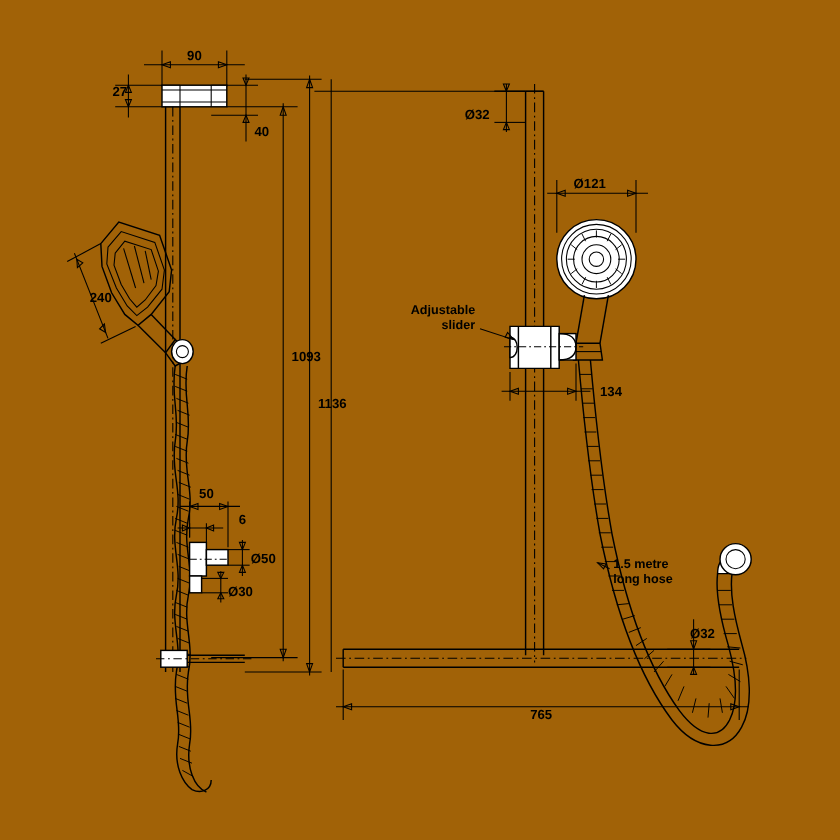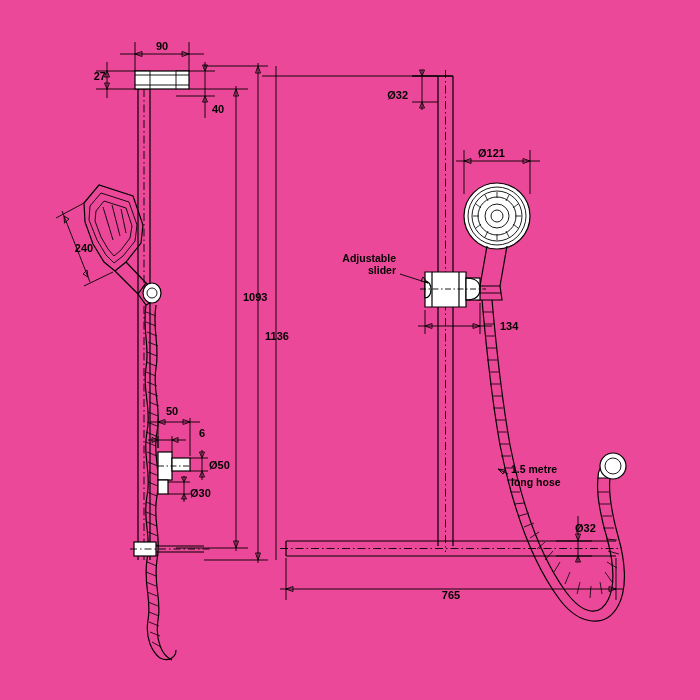--- a/index.html
+++ b/index.html
@@ -10,21 +10,21 @@
   body {
     width: 700px;
     height: 700px;
     font-family: "Liberation Sans", sans-serif;
   }
   #stage {
     position: relative;
     width: 700px;
     height: 700px;
     overflow: hidden;
-    background: #ec4899;
+    background: #a16207;
   }
   svg.drawing {
     position: absolute;
     left: 0;
     top: 0;
     width: 700px;
     height: 700px;
   }
   .dimtext {
     font-family: "Liberation Sans", sans-serif;

